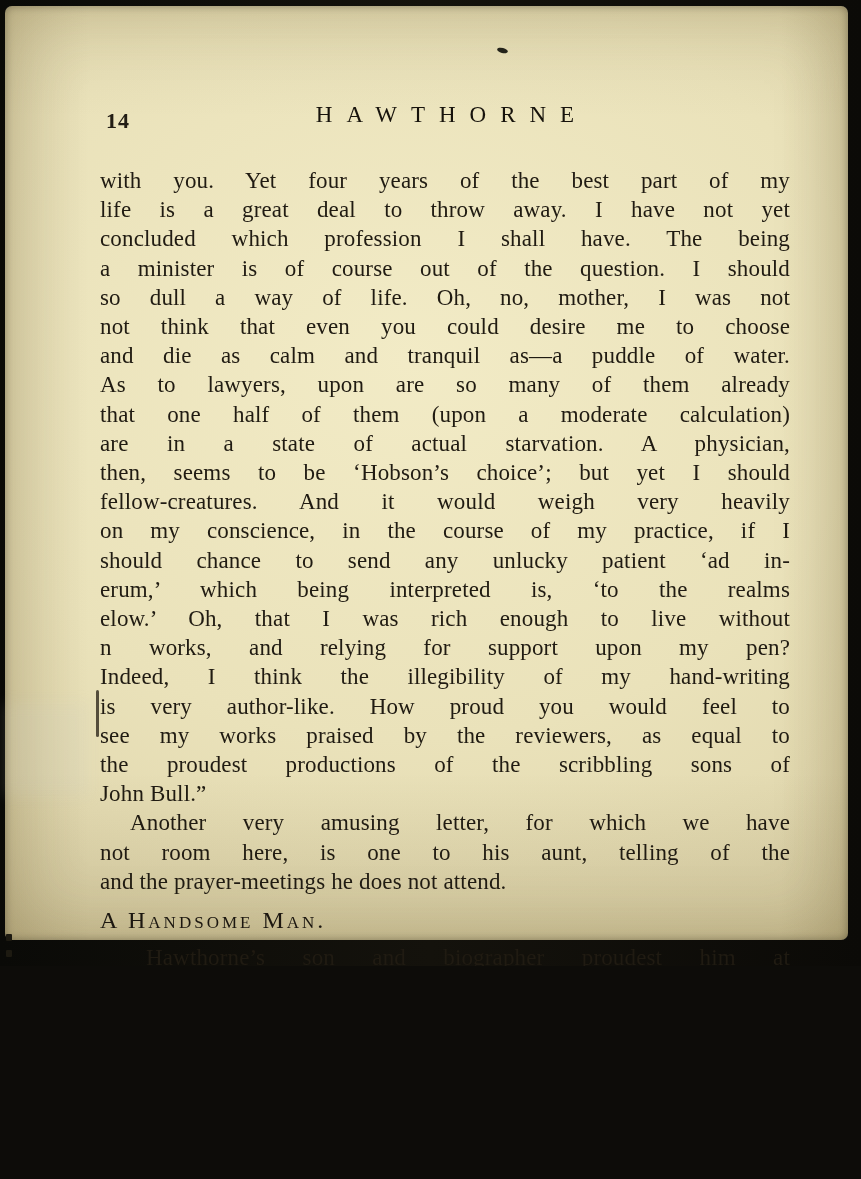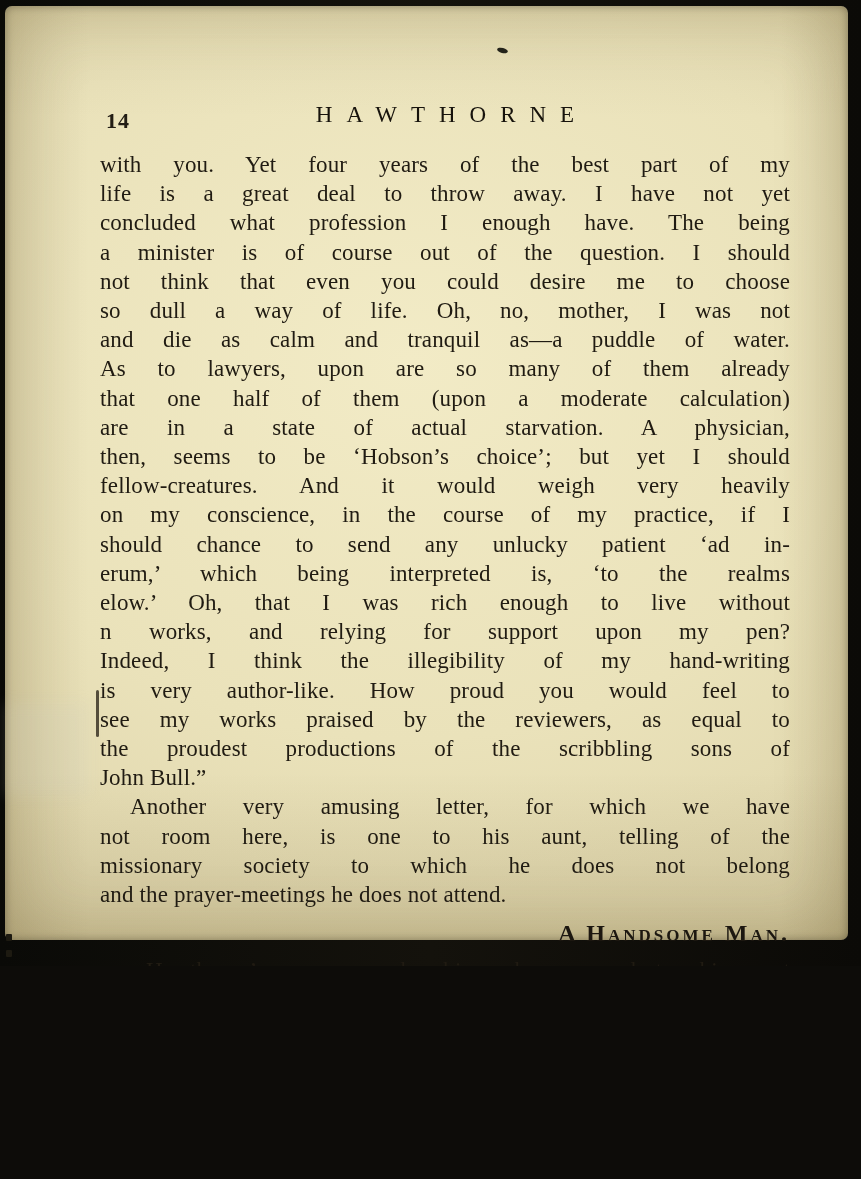--- a/index.html
+++ b/index.html
@@ -22,29 +22,29 @@
   .pagehead { position:relative; margin-top:96px; height:40px; }
   .page-num {
     position:absolute; left:6px; top:6px;
     font-size:22px; font-weight:bold; letter-spacing:1px; color:#221d14;
   }
   .head-title {
     text-align:center; font-size:23px; letter-spacing:14px; text-indent:14px;
     color:#17130c; font-weight:500;
   }
 
-  .bodytext { margin-top:8px; font-size:23px; line-height:29.2px; color:#201b12; letter-spacing:0.15px; }
+  .bodytext { margin-top:24px; font-size:23px; line-height:29.2px; color:#201b12; letter-spacing:0.15px; }
   .line { text-align:justify; text-align-last:justify; }
   .line.endpara { text-align-last:left; }
   .line.indent-sm { padding-left:30px; }
   .line.indent-lg { padding-left:46px; }
 
   .sect-heading {
-    margin-top:10px; text-align:right; font-variant:small-caps;
-    font-size:24px; letter-spacing:3px; color:#1c1710;font-weight:bold;
+    margin-top:10px; text-align:left; font-variant:small-caps;
+    font-size:24px; letter-spacing:3px; color:#1c1710;
   }
   .para3 { margin-top:8px; }
 
   
   .mark-dot {
     position:absolute; left:492px; top:42px; width:11px; height:5px;
     background:#23231a; border-radius:50%; transform:rotate(14deg);
   }
   .crease-mark {
     position:absolute; left:91px; top:684px; width:3px; height:47px;
@@ -81,24 +81,24 @@
       <div class="pagehead">
         <div class="page-num">14</div>
         <div class="head-title">HAWTHORNE</div>
       </div>
 
       <div class="bodytext">
 
         <div class="para">
           <div class="line">with you. Yet four years of the best part of my</div>
           <div class="line">life is a great deal to throw away. I have not yet</div>
-          <div class="line">concluded what profession I enough have. The being</div>
+          <div class="line">concluded which profession I shall have. The being</div>
           <div class="line">a minister is of course out of the question. I should</div>
+          <div class="line">so dull a way of life. Oh, no, mother, I was not</div>
           <div class="line">not think that even you could desire me to choose</div>
-          <div class="line">so dull a way of life. Oh, no, mother, I was not</div>
           <div class="line">and die as calm and tranquil as—a puddle of water.</div>
           <div class="line">As to lawyers, upon are so many of them already</div>
           <div class="line">that one half of them (upon a moderate calculation)</div>
           <div class="line">are in a state of actual starvation. A physician,</div>
           <div class="line">then, seems to be ‘Hobson’s choice’; but yet I should</div>
           <div class="line">fellow-creatures. And it would weigh very heavily</div>
           <div class="line">on my conscience, in the course of my practice, if I</div>
           <div class="line">should chance to send any unlucky patient ‘ad in-</div>
           <div class="line">erum,’ which being interpreted is, ‘to the realms</div>
           <div class="line">elow.’ Oh, that I was rich enough to live without</div>
@@ -106,21 +106,20 @@
           <div class="line">Indeed, I think the illegibility of my hand-writing</div>
           <div class="line">is very author-like. How proud you would feel to</div>
           <div class="line">see my works praised by the reviewers, as equal to</div>
           <div class="line">the proudest productions of the scribbling sons of</div>
           <div class="line endpara">John Bull.”</div>
         </div>
 
         <div class="para">
           <div class="line indent-sm">Another very amusing letter, for which we have</div>
           <div class="line">not room here, is one to his aunt, telling of the</div>
-          <div class="line">missionary society to which he does not belong</div>
           <div class="line endpara">and the prayer-meetings he does not attend.</div>
         </div>
 
         <div class="sect-heading">A Handsome Man.</div>
 
         <div class="para para3">
           <div class="line indent-lg">Hawthorne’s son and biographer proudest him at</div>
         </div>
 
       </div>

